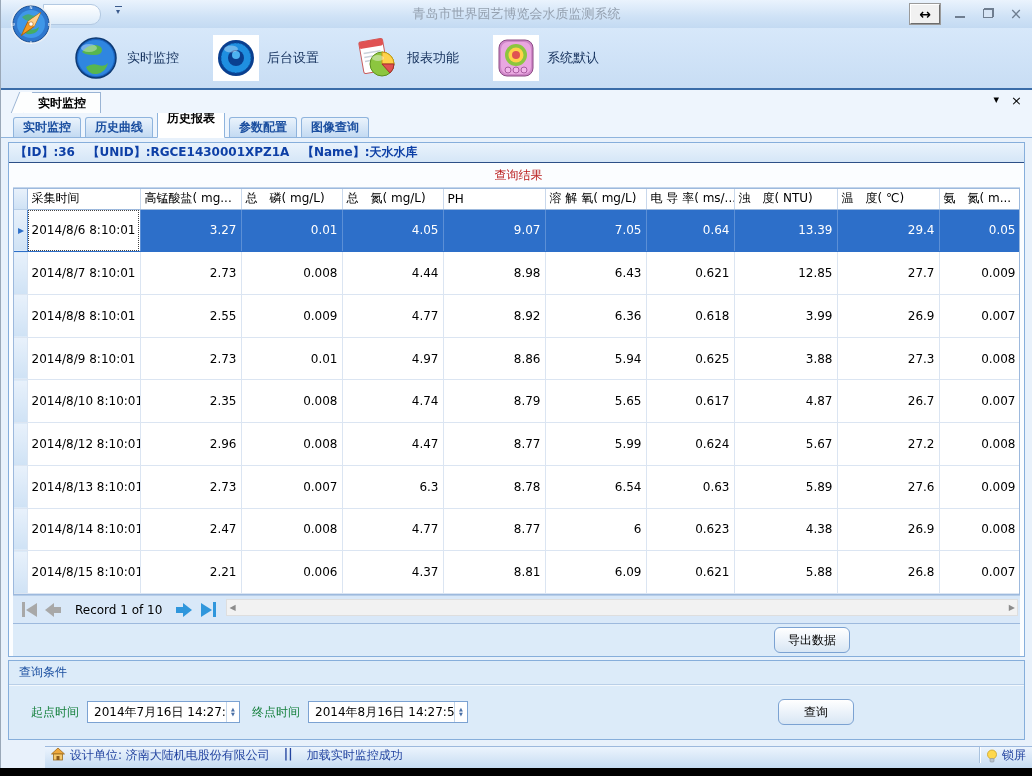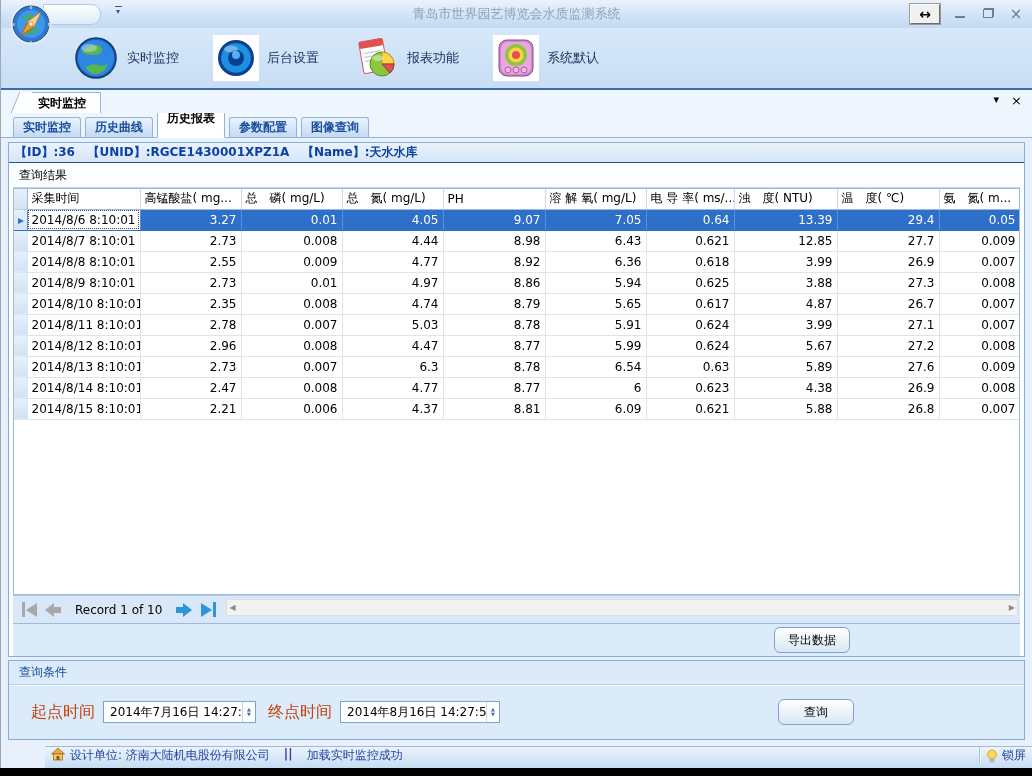--- a/index.html
+++ b/index.html
@@ -67,23 +67,23 @@
 
   
   .page { flex:1; padding:4px 7px 6px 7px; display:flex; flex-direction:column; gap:3px; background:#e8f1fb; }
 
   .results-panel { flex:1; border:1px solid #86aedb; background:#fbfdff;
     display:flex; flex-direction:column; overflow:hidden; }
   .info-bar { height:20px; flex:0 0 20px; background:linear-gradient(#eaf3fc,#d5e6f7);
     border-bottom:1px solid #2c4f87; color:#0d3fa6; font-weight:bold;
     display:flex; align-items:center; padding-left:6px; white-space:pre; font-size:12px; }
   .results-inner { flex:1; display:flex; flex-direction:column; padding:2px 4px 0 4px; overflow:hidden; }
-  .group-label { color:#000000; font-size:12px; padding:2px 2px 3px 6px; border-bottom:1px solid #c3d6ec; }
-
-  .grid-area { flex:1; border:1px solid #9db9dd; background:#fff; overflow:hidden; display:flex; flex-direction:column; }
+  .group-label { color:#b91c1c; font-size:12px; padding:2px 2px 3px 6px; border-bottom:1px solid #c3d6ec;text-align:center; }
+
+  .grid-area { flex:1; border:1px solid #9db9dd; background:#fff; overflow:hidden; display:flex; }
   table.results { border-collapse:collapse; table-layout:fixed; width:1006px; flex:0 0 auto; }
   table.results th { height:20px; background:#fff; border-right:1px solid #c9d8ec;
     border-bottom:1px solid #9db9dd; font-weight:normal; text-align:left;
     padding:0 4px; font-size:12px; color:#000; white-space:nowrap; overflow:hidden; }
   table.results th.ind, td.ind { background:linear-gradient(#e8f1fb,#cfe2f5);
     border-right:1px solid #9db9dd; border-bottom:1px solid #b9cfe8;
     text-align:center; padding:0; color:#2d6fc9; font-size:10px; }
   table.results td { height:21px; border-right:1px solid #dbe5f2; border-bottom:1px solid #dbe5f2;
     font-size:12px; white-space:nowrap; overflow:hidden; padding:0 4px; }
   td.date { text-align:left; }
@@ -116,21 +116,21 @@
     display:flex; align-items:center; justify-content:flex-end; padding-right:170px; }
   .btn { width:76px; height:26px; background:linear-gradient(#ffffff,#d8e6f4);
     border:1px solid #7ba2d2; border-radius:6px; font-size:12px; color:#000;
     display:flex; align-items:center; justify-content:center; cursor:default;
     font-family:"DejaVu Sans","Liberation Sans",sans-serif; }
 
   
   .query-panel { flex:0 0 80px; border:1px solid #86aedb; background:#dcebf9; display:flex; flex-direction:column; }
   .query-label-row { padding:3px 0 3px 10px; color:#1b4fa0; font-size:12px; border-bottom:1px solid #b9cfe8; box-shadow:0 1px 0 #f3f8fd; }
   .query-fields { flex:1; display:flex; align-items:center; padding-left:22px; gap:8px; }
-  .field-label { color:#c2410c; font-size:16px; }
+  .field-label { color:#15803d; font-size:12px; }
   .dt-field { height:22px; background:#fff; border:1px solid #7ba2d2; display:flex; align-items:center; }
   .dt-value { padding:0 2px 0 6px; font-size:12px; color:#000; white-space:nowrap; overflow:hidden; }
   .spinner { width:13px; height:20px; border-left:1px solid #c4d6ea; display:flex; flex-direction:column; align-items:center; justify-content:center; }
   .spinner span { font-size:5px; color:#4a6fa5; line-height:5px; cursor:default; }
   .query-spacer { flex:1; }
   .query-btn-wrap { padding-right:170px; }
 
   
   .statusbar { height:22px; flex:0 0 22px; background:linear-gradient(#ecf4fd,#c6dcf2);
     border-top:1px solid #9db9dd; display:flex; align-items:flex-start; padding:0 6px;
@@ -356,33 +356,20 @@
                   <td class="num">4.74</td>
                   <td class="num">8.79</td>
                   <td class="num">5.65</td>
                   <td class="num">0.617</td>
                   <td class="num">4.87</td>
                   <td class="num">26.7</td>
                   <td class="num">0.007</td>
                 </tr>
                 <tr>
                   <td class="ind"></td>
-                  <td class="date">2014/8/11 8:10:01</td>
-                  <td class="num">2.78</td>
-                  <td class="num">0.007</td>
-                  <td class="num">5.03</td>
-                  <td class="num">8.78</td>
-                  <td class="num">5.91</td>
-                  <td class="num">0.624</td>
-                  <td class="num">3.99</td>
-                  <td class="num">27.1</td>
-                  <td class="num">0.007</td>
-                </tr>
-                <tr>
-                  <td class="ind"></td>
                   <td class="date">2014/8/12 8:10:01</td>
                   <td class="num">2.96</td>
                   <td class="num">0.008</td>
                   <td class="num">4.47</td>
                   <td class="num">8.77</td>
                   <td class="num">5.99</td>
                   <td class="num">0.624</td>
                   <td class="num">5.67</td>
                   <td class="num">27.2</td>
                   <td class="num">0.008</td>

